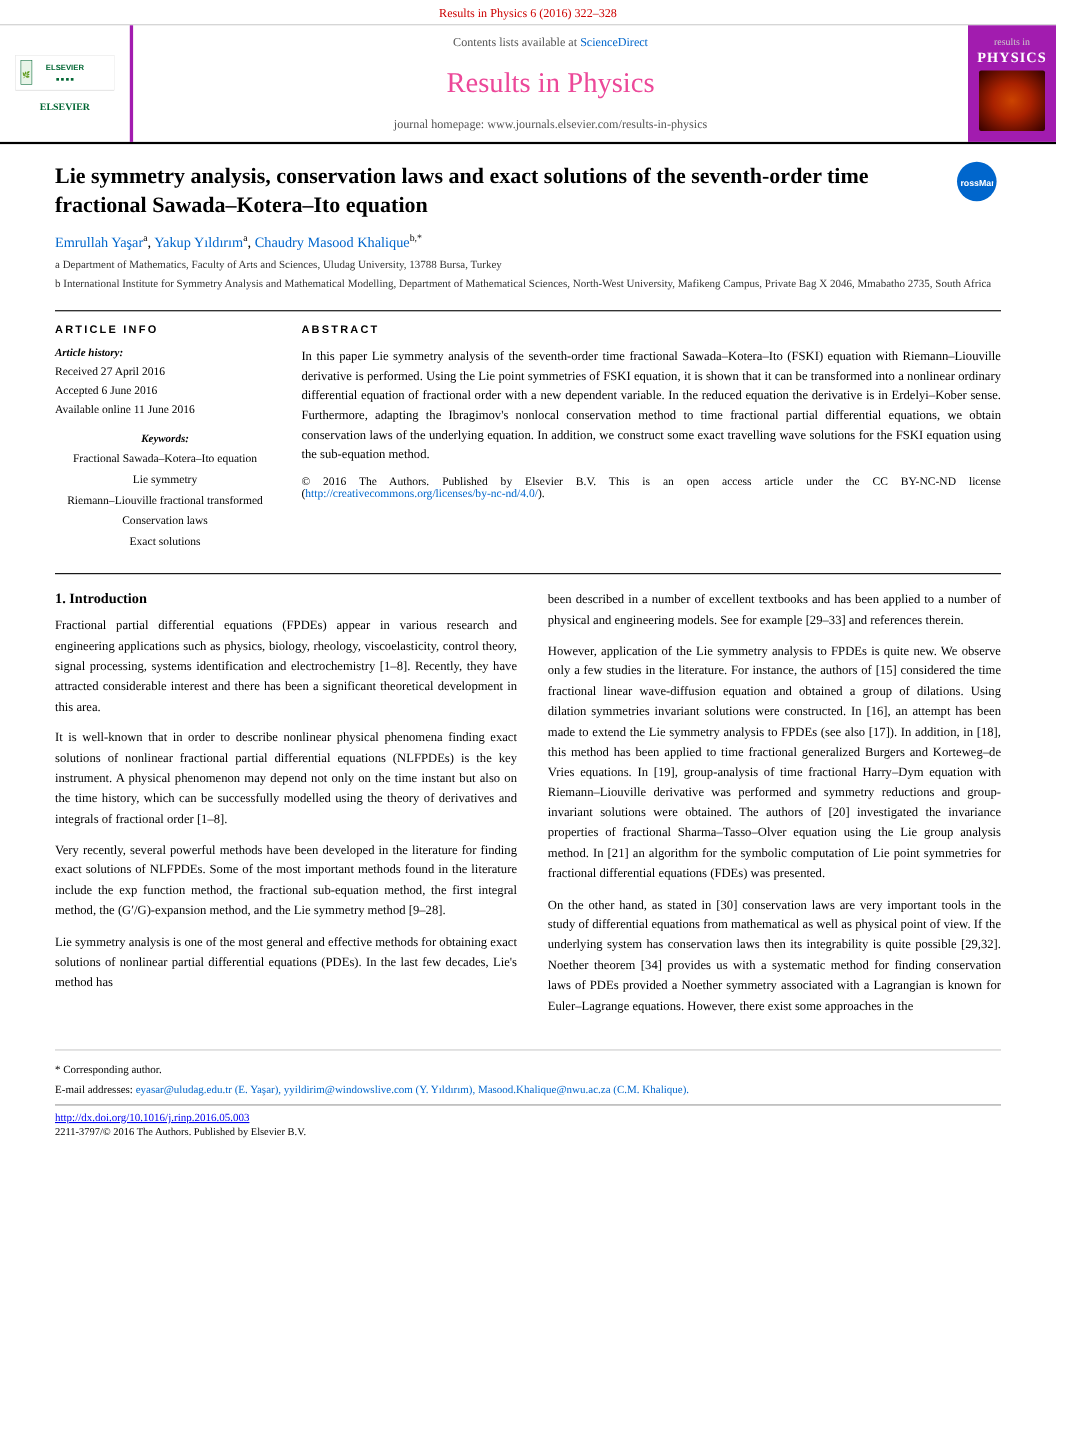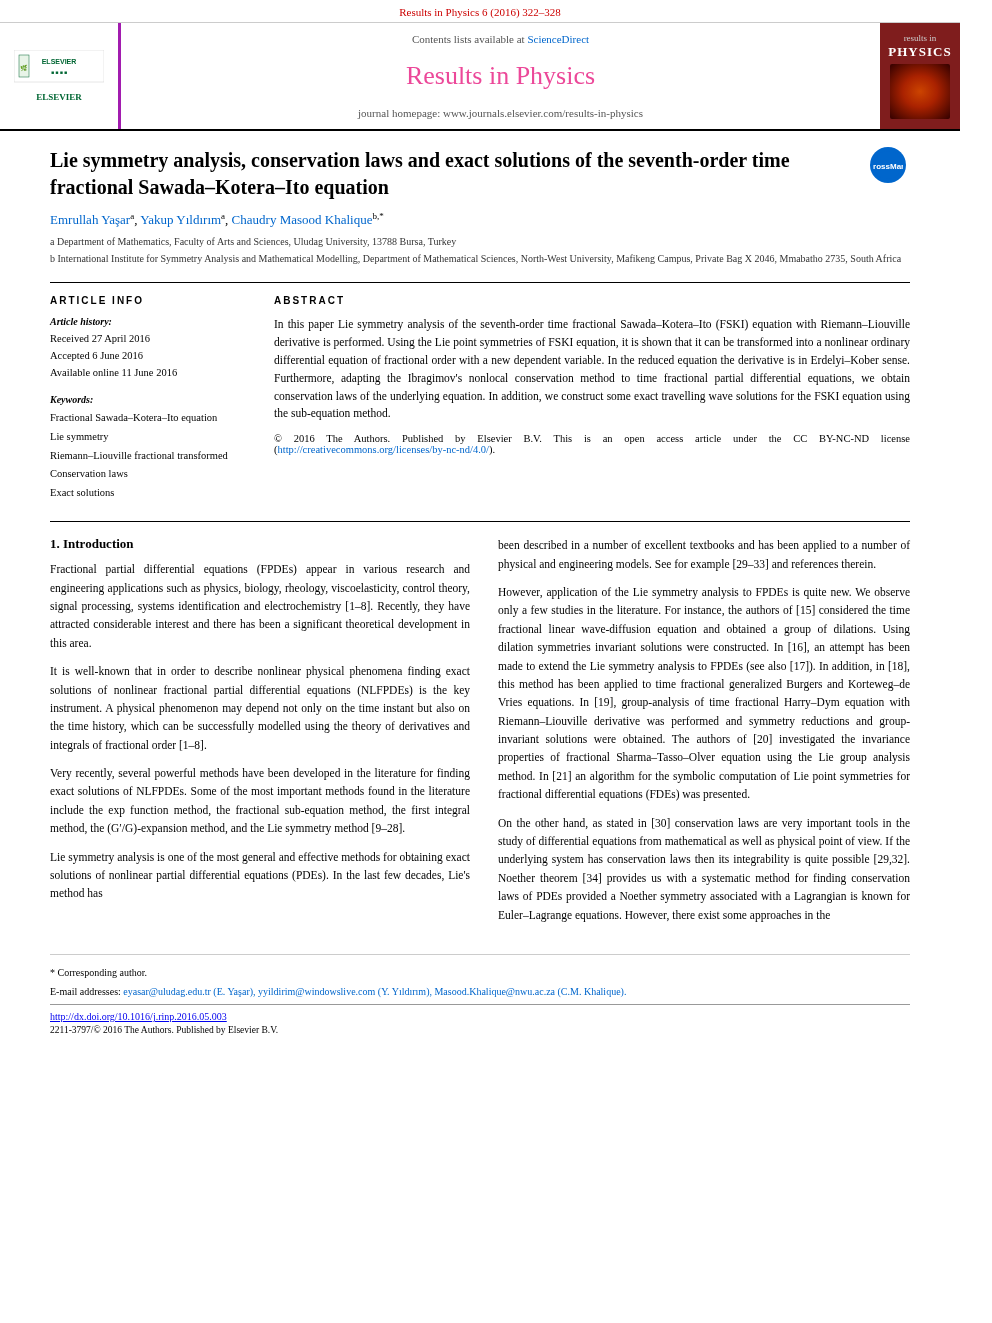--- a/index.html
+++ b/index.html
@@ -69,21 +69,21 @@
       color: #ec4899;
       margin-bottom: 6px;
       font-family: 'Times New Roman', serif;
     }
     .journal-homepage {
       font-size: 11px;
       color: #555;
     }
     .journal-header-right {
       width: 80px;
-      background: #7f1d1d;
+      background: #a21caf;
       display: flex;
       flex-direction: column;
       align-items: center;
       justify-content: center;
       padding: 8px;
       color: #fff;
     }
     .results-in-badge {
       font-size: 9px;
       color: #ccc;
@@ -193,20 +193,21 @@
       font-weight: bold;
       margin-bottom: 4px;
     }
     .article-info-date {
       font-size: 10.5px;
       color: #000;
       line-height: 1.6;
     }
     .keywords-block {
       margin-top: 8px;
+      text-align: center;
     }
     .keywords-label {
       font-size: 10px;
       font-style: italic;
       font-weight: bold;
       color: #000;
       margin-bottom: 4px;
     }
     .keywords-list {
       font-size: 10.5px;

